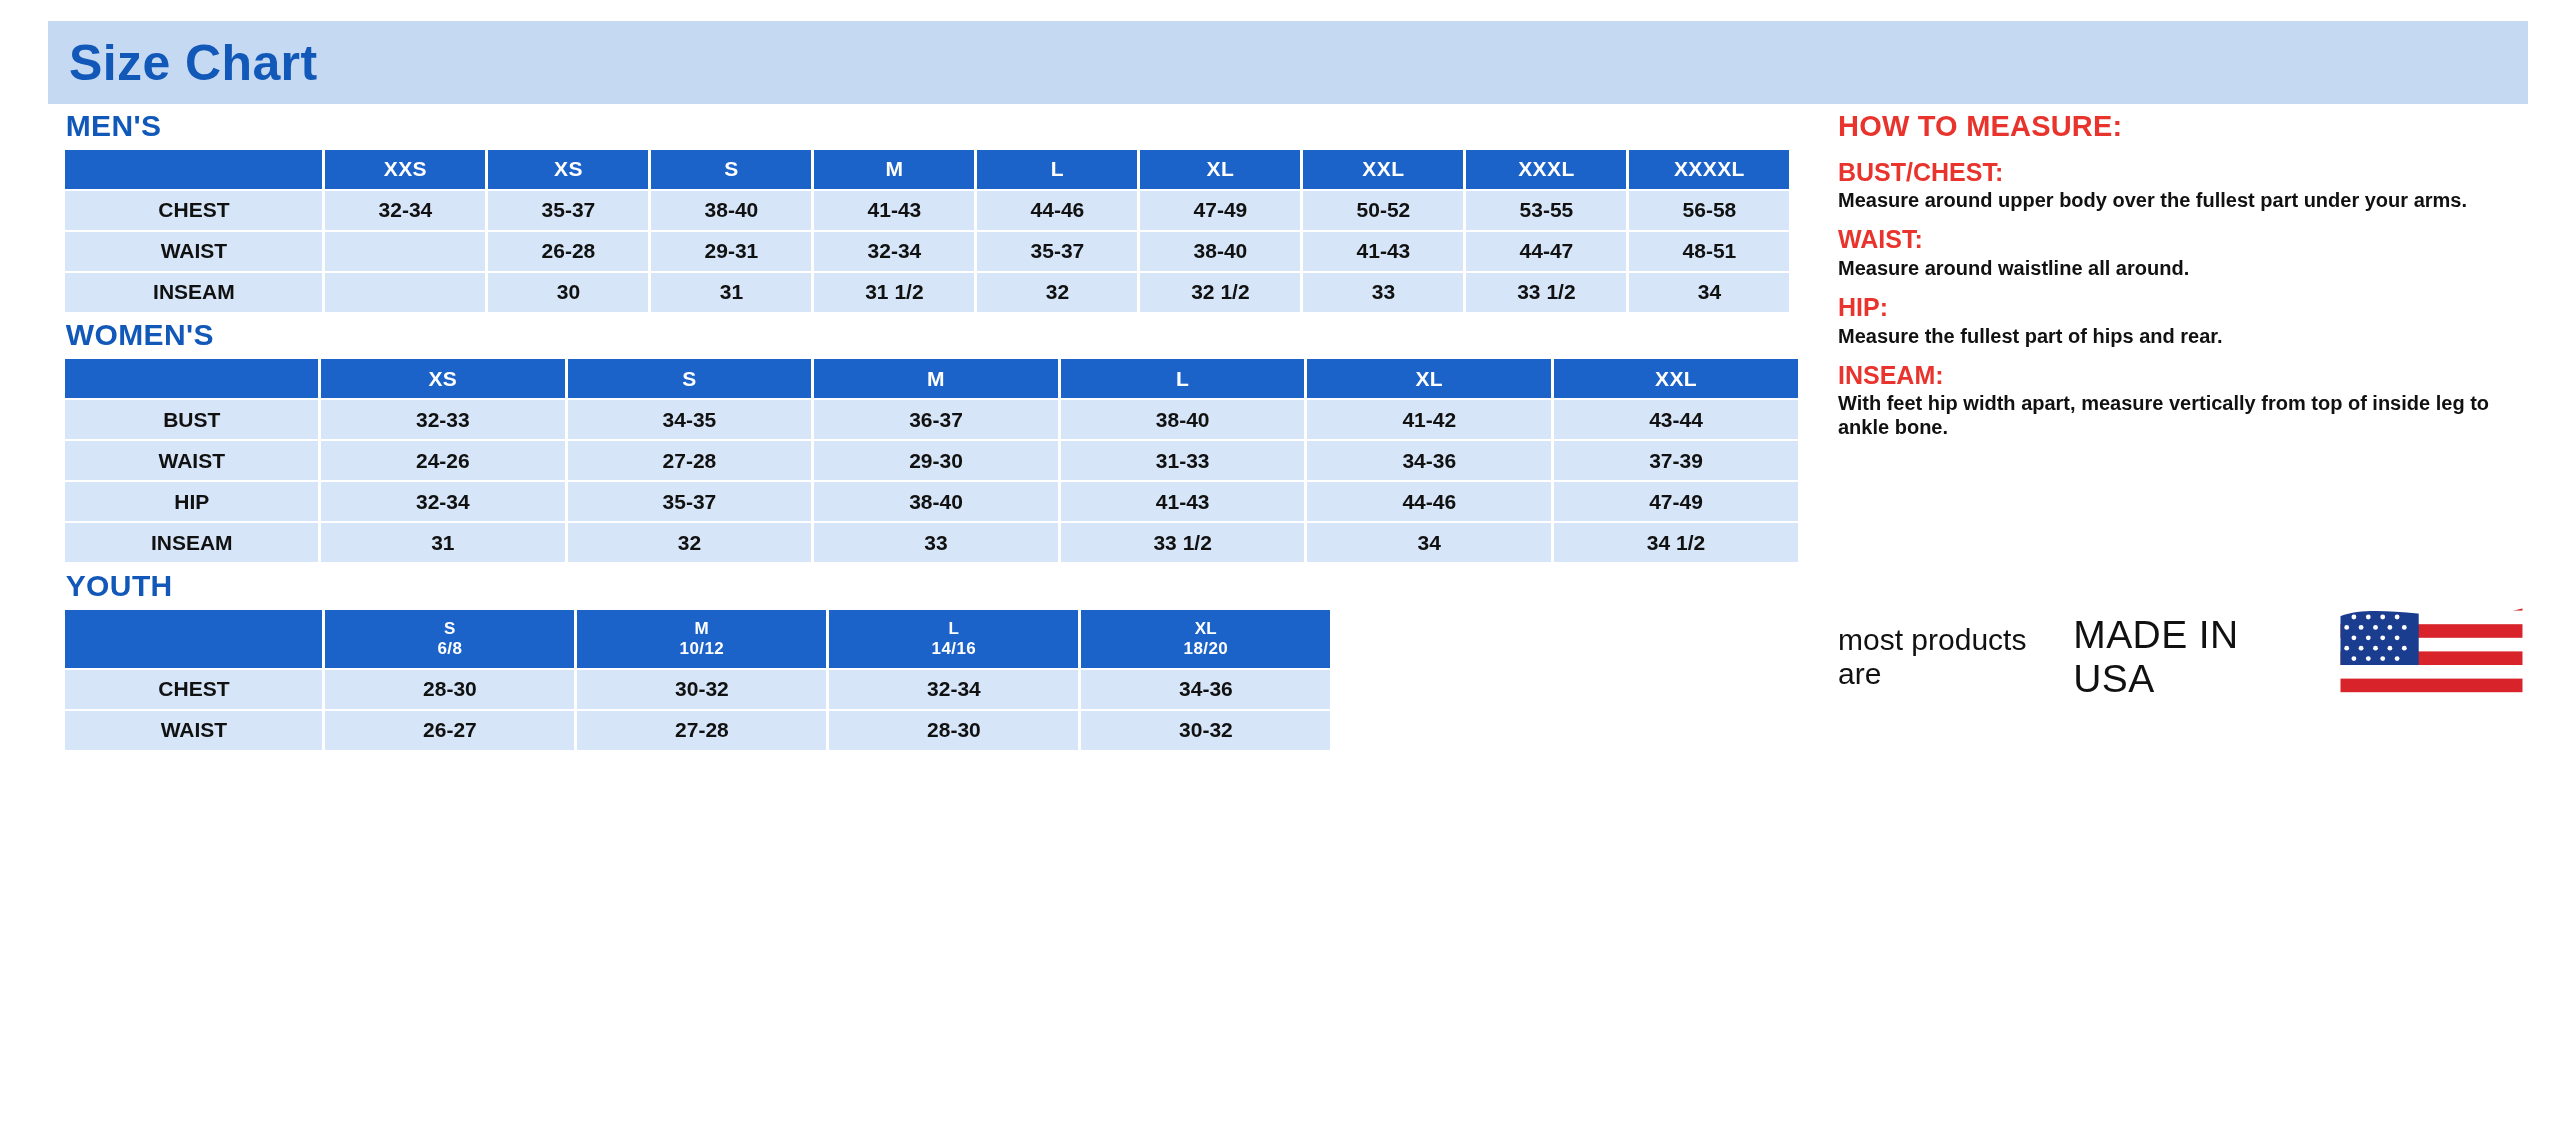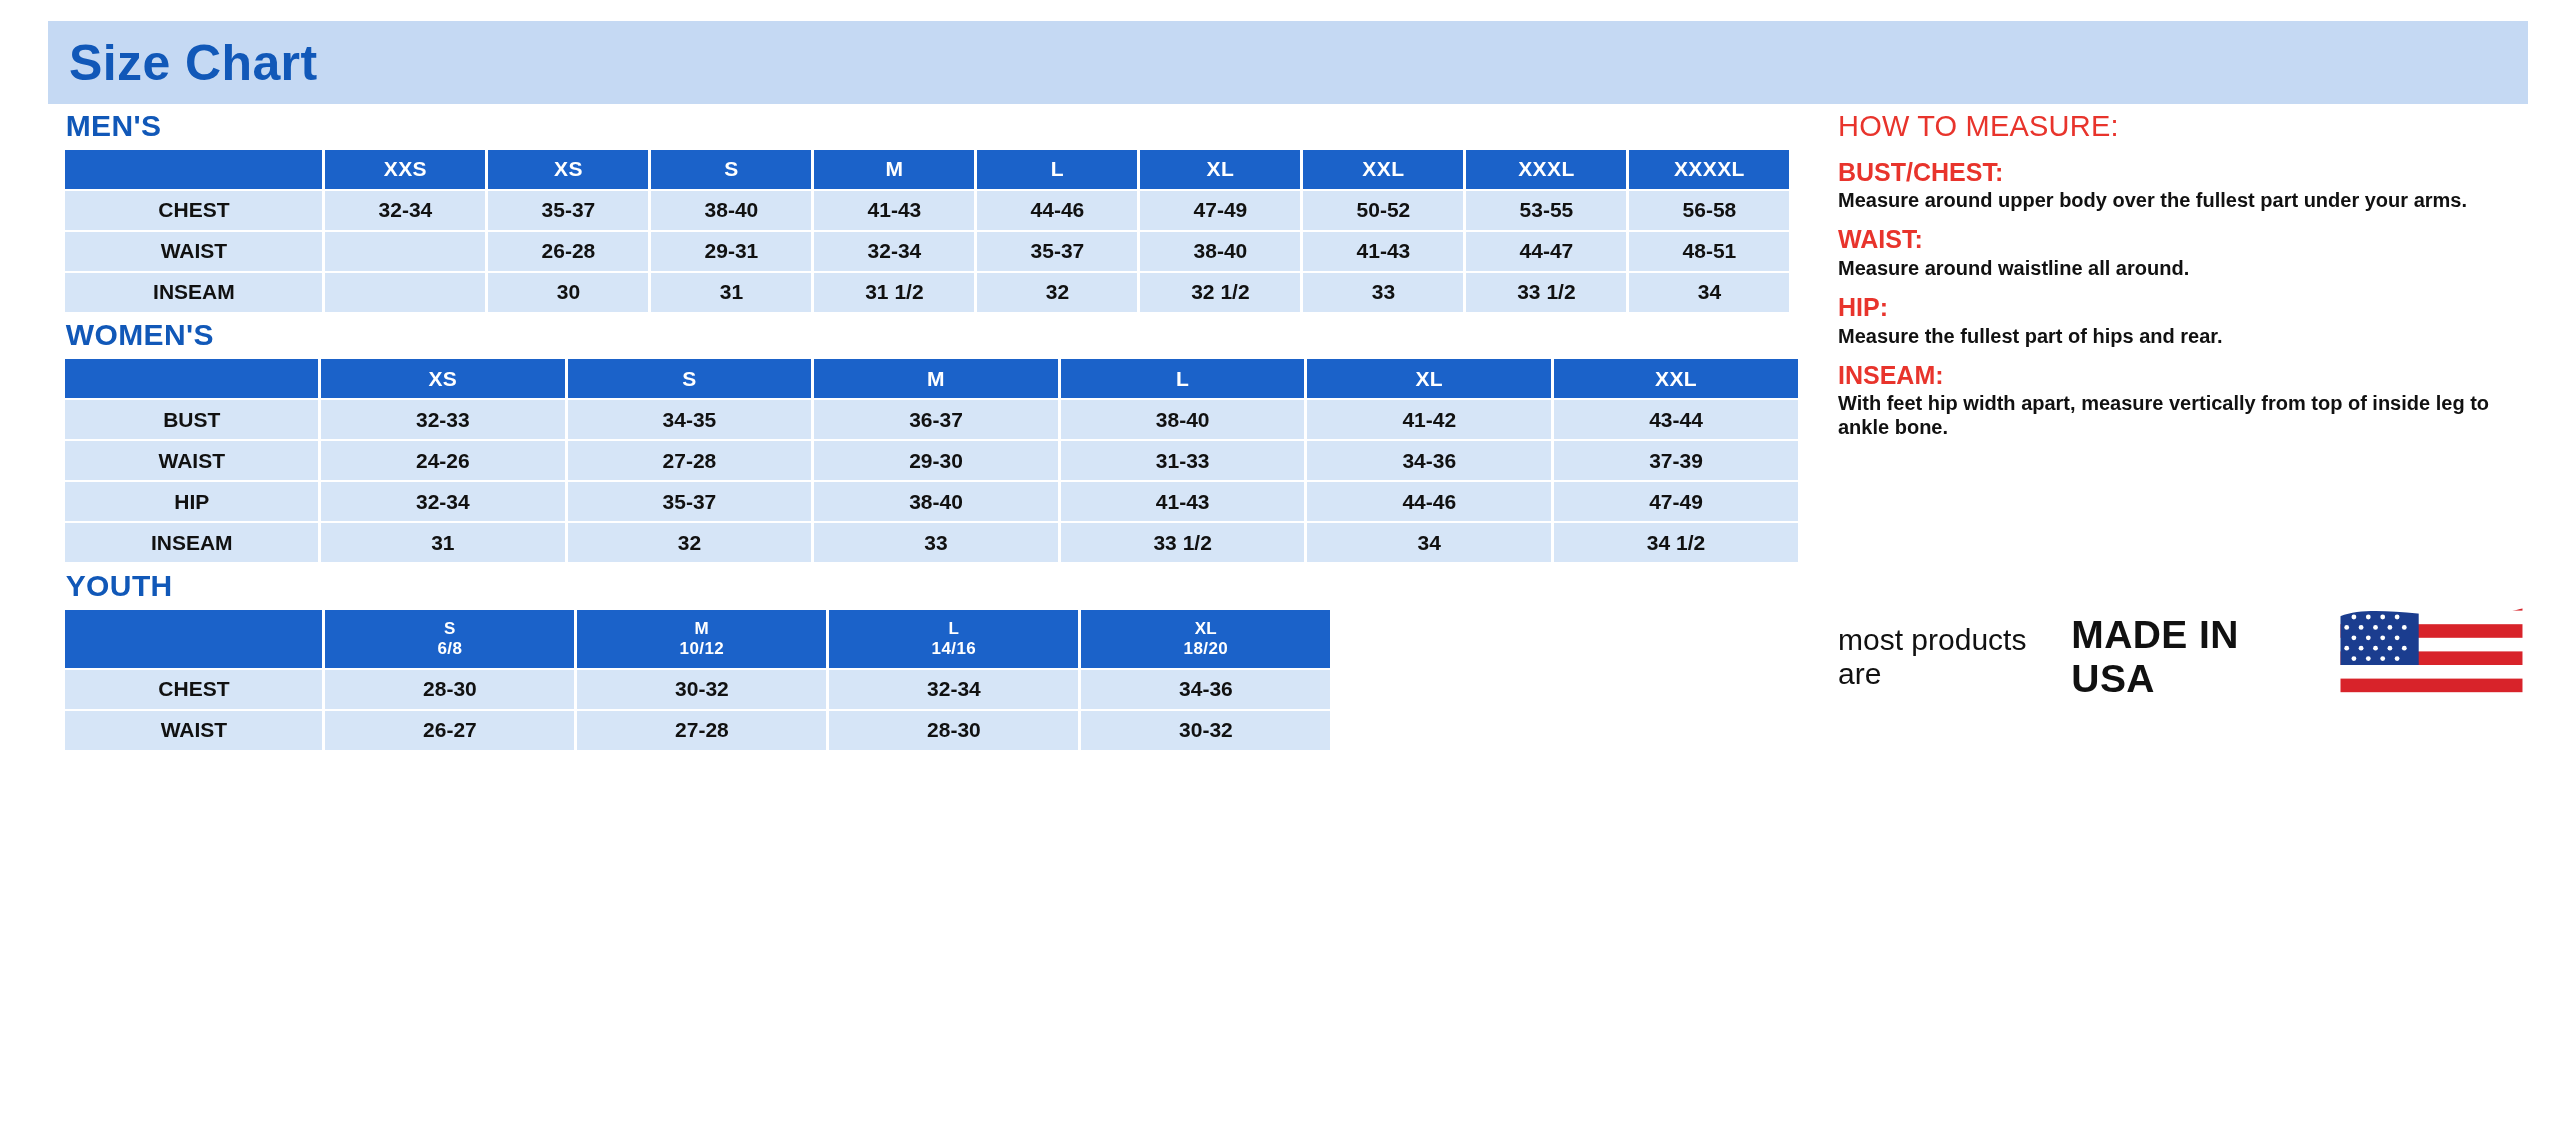--- a/index.html
+++ b/index.html
@@ -118,21 +118,21 @@
 
   .womens col.lbl { width: 257px; }
   .womens col.c   { width: 249px; }
 
   .youth col.lbl { width: 257px; }
   .youth col.c   { width: 249px; }
 
   
   .how-title {
     font-size: 29px;
-    font-weight: normal;
+    font-weight: bold;
     color: #e8342c;
     margin: 0 0 14.4px 0;
     letter-spacing: 0.2px;
   }
   .measure-term {
     font-size: 25px;
     font-weight: bold;
     color: #e8342c;
     margin-top: 13px;
   }
@@ -151,21 +151,21 @@
     bottom: 35px;
     display: flex;
     align-items: center;
   }
   .usa-text-small {
     font-size: 30px;
     color: #111;
   }
   .usa-text-big {
     font-size: 39px;
-    font-weight: bold;
+    font-weight: normal;
     color: #111;
     margin-left: 11.2px;
     letter-spacing: 0.4px;
   }
   .flag {
     margin-left: 21px;
     width: 193px;
     height: 120px;
   }
 </style>

